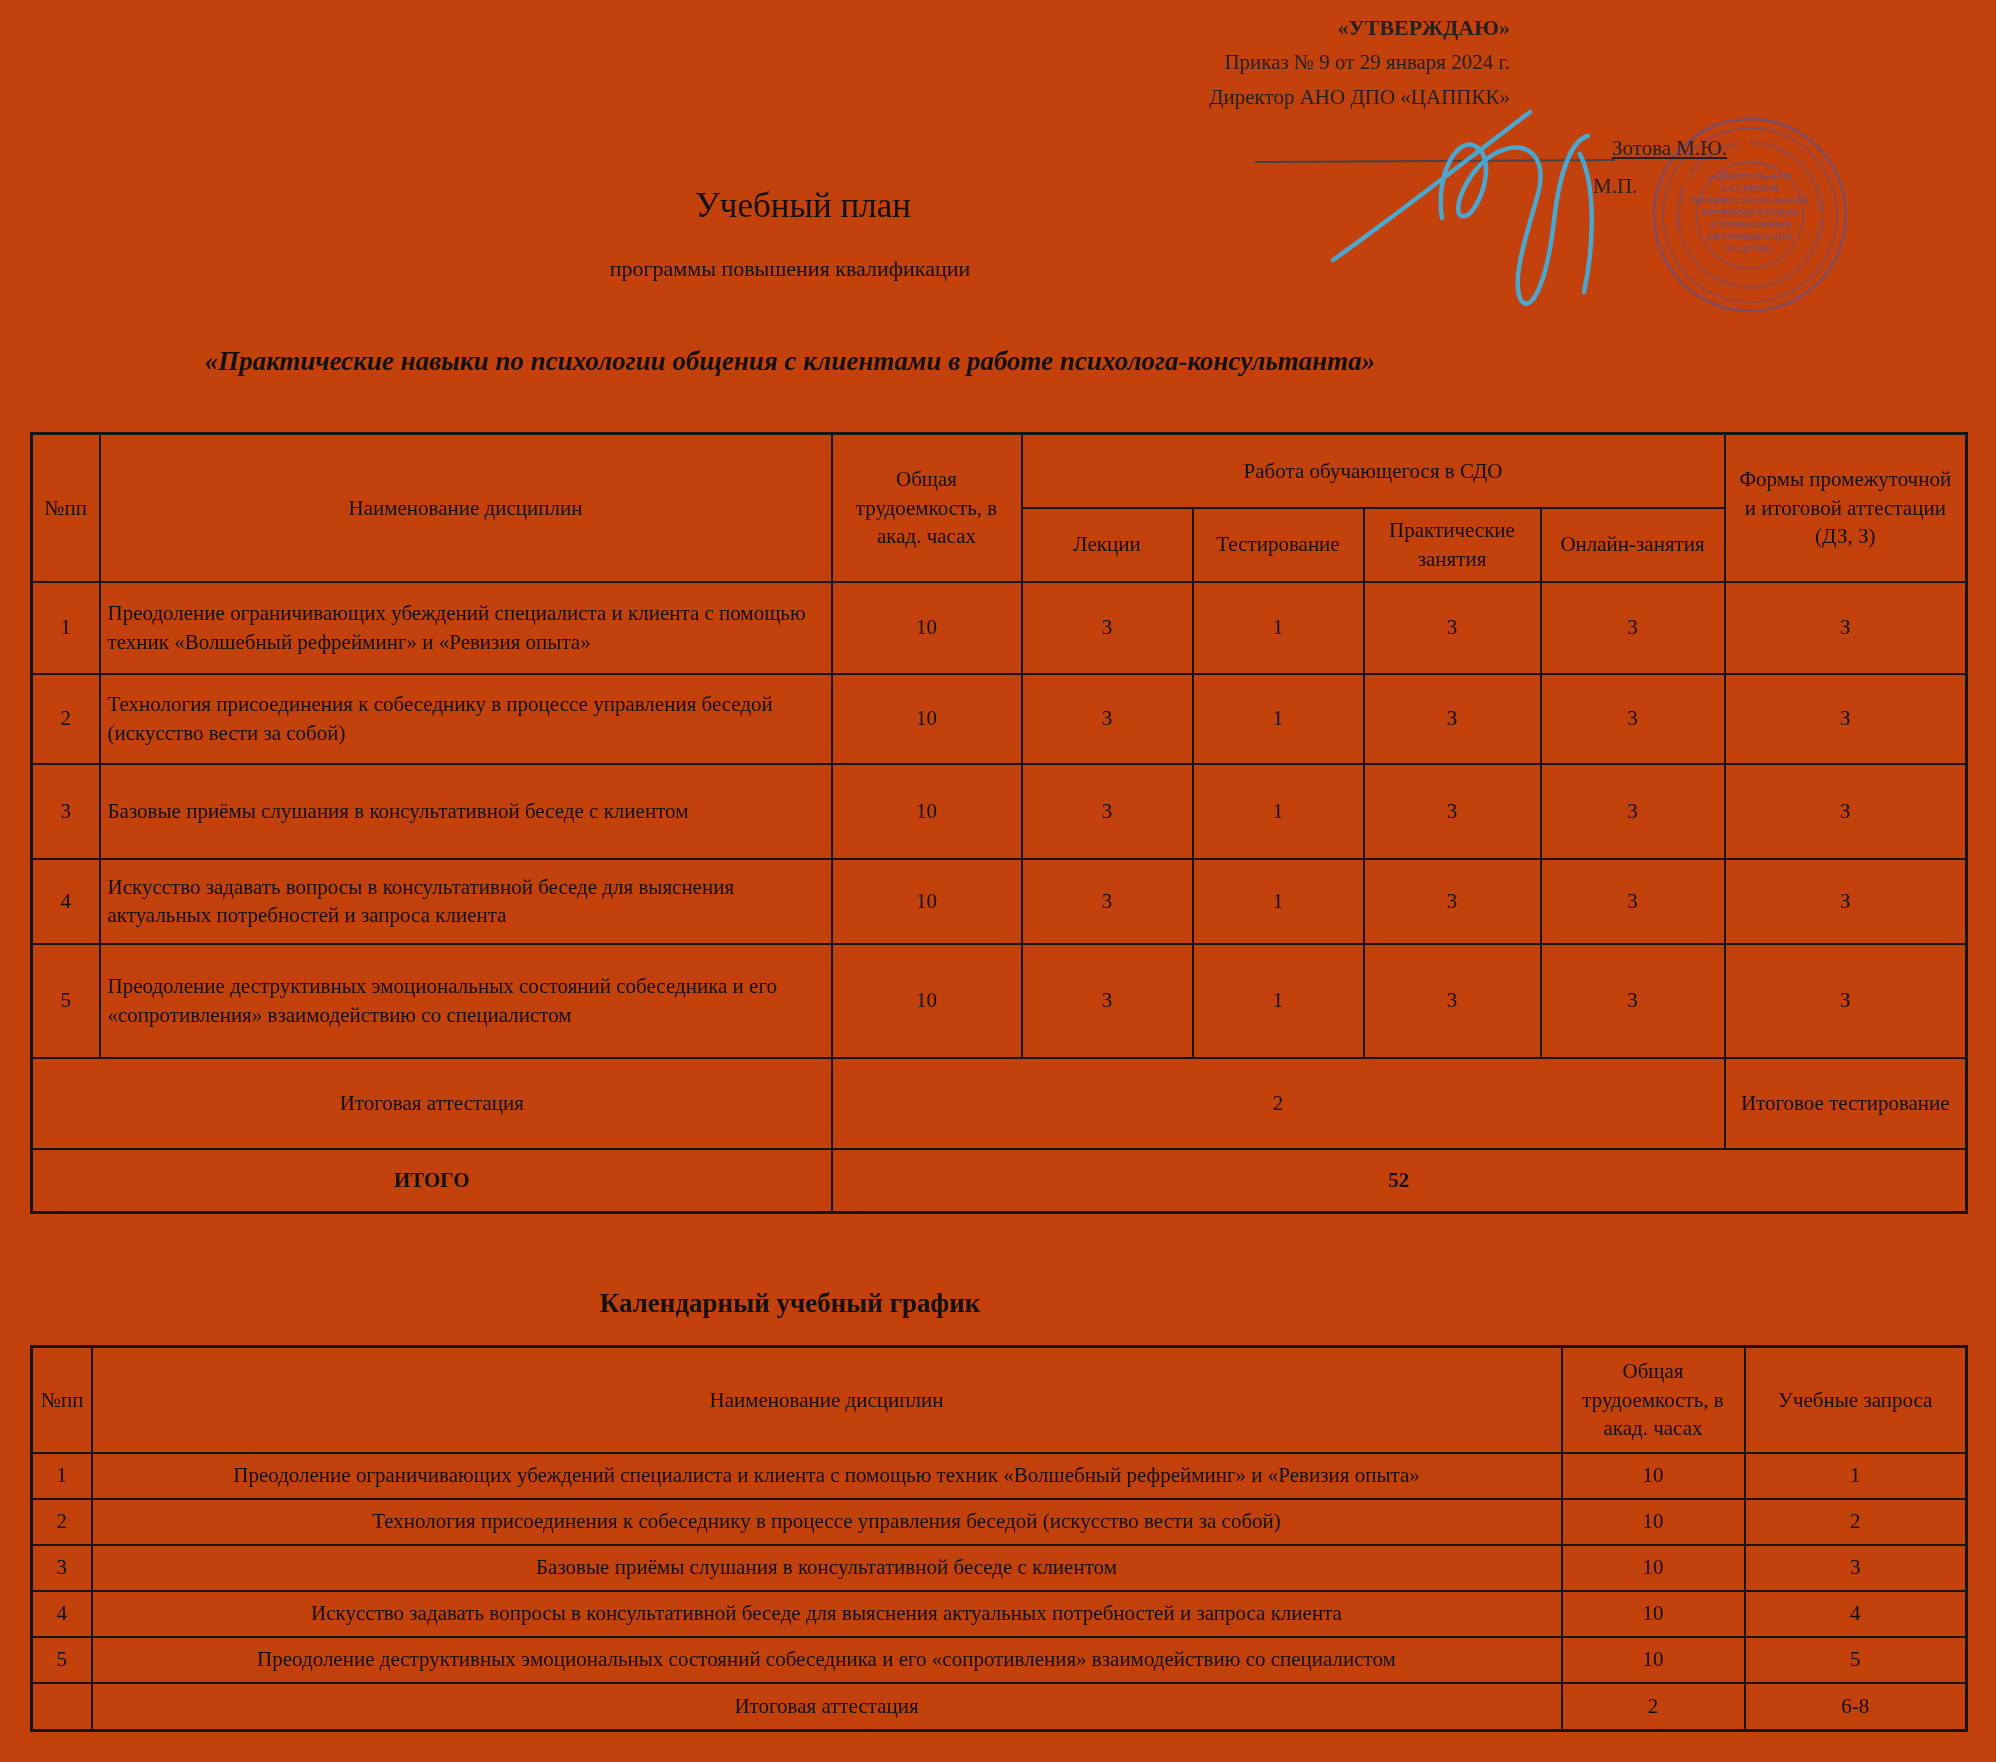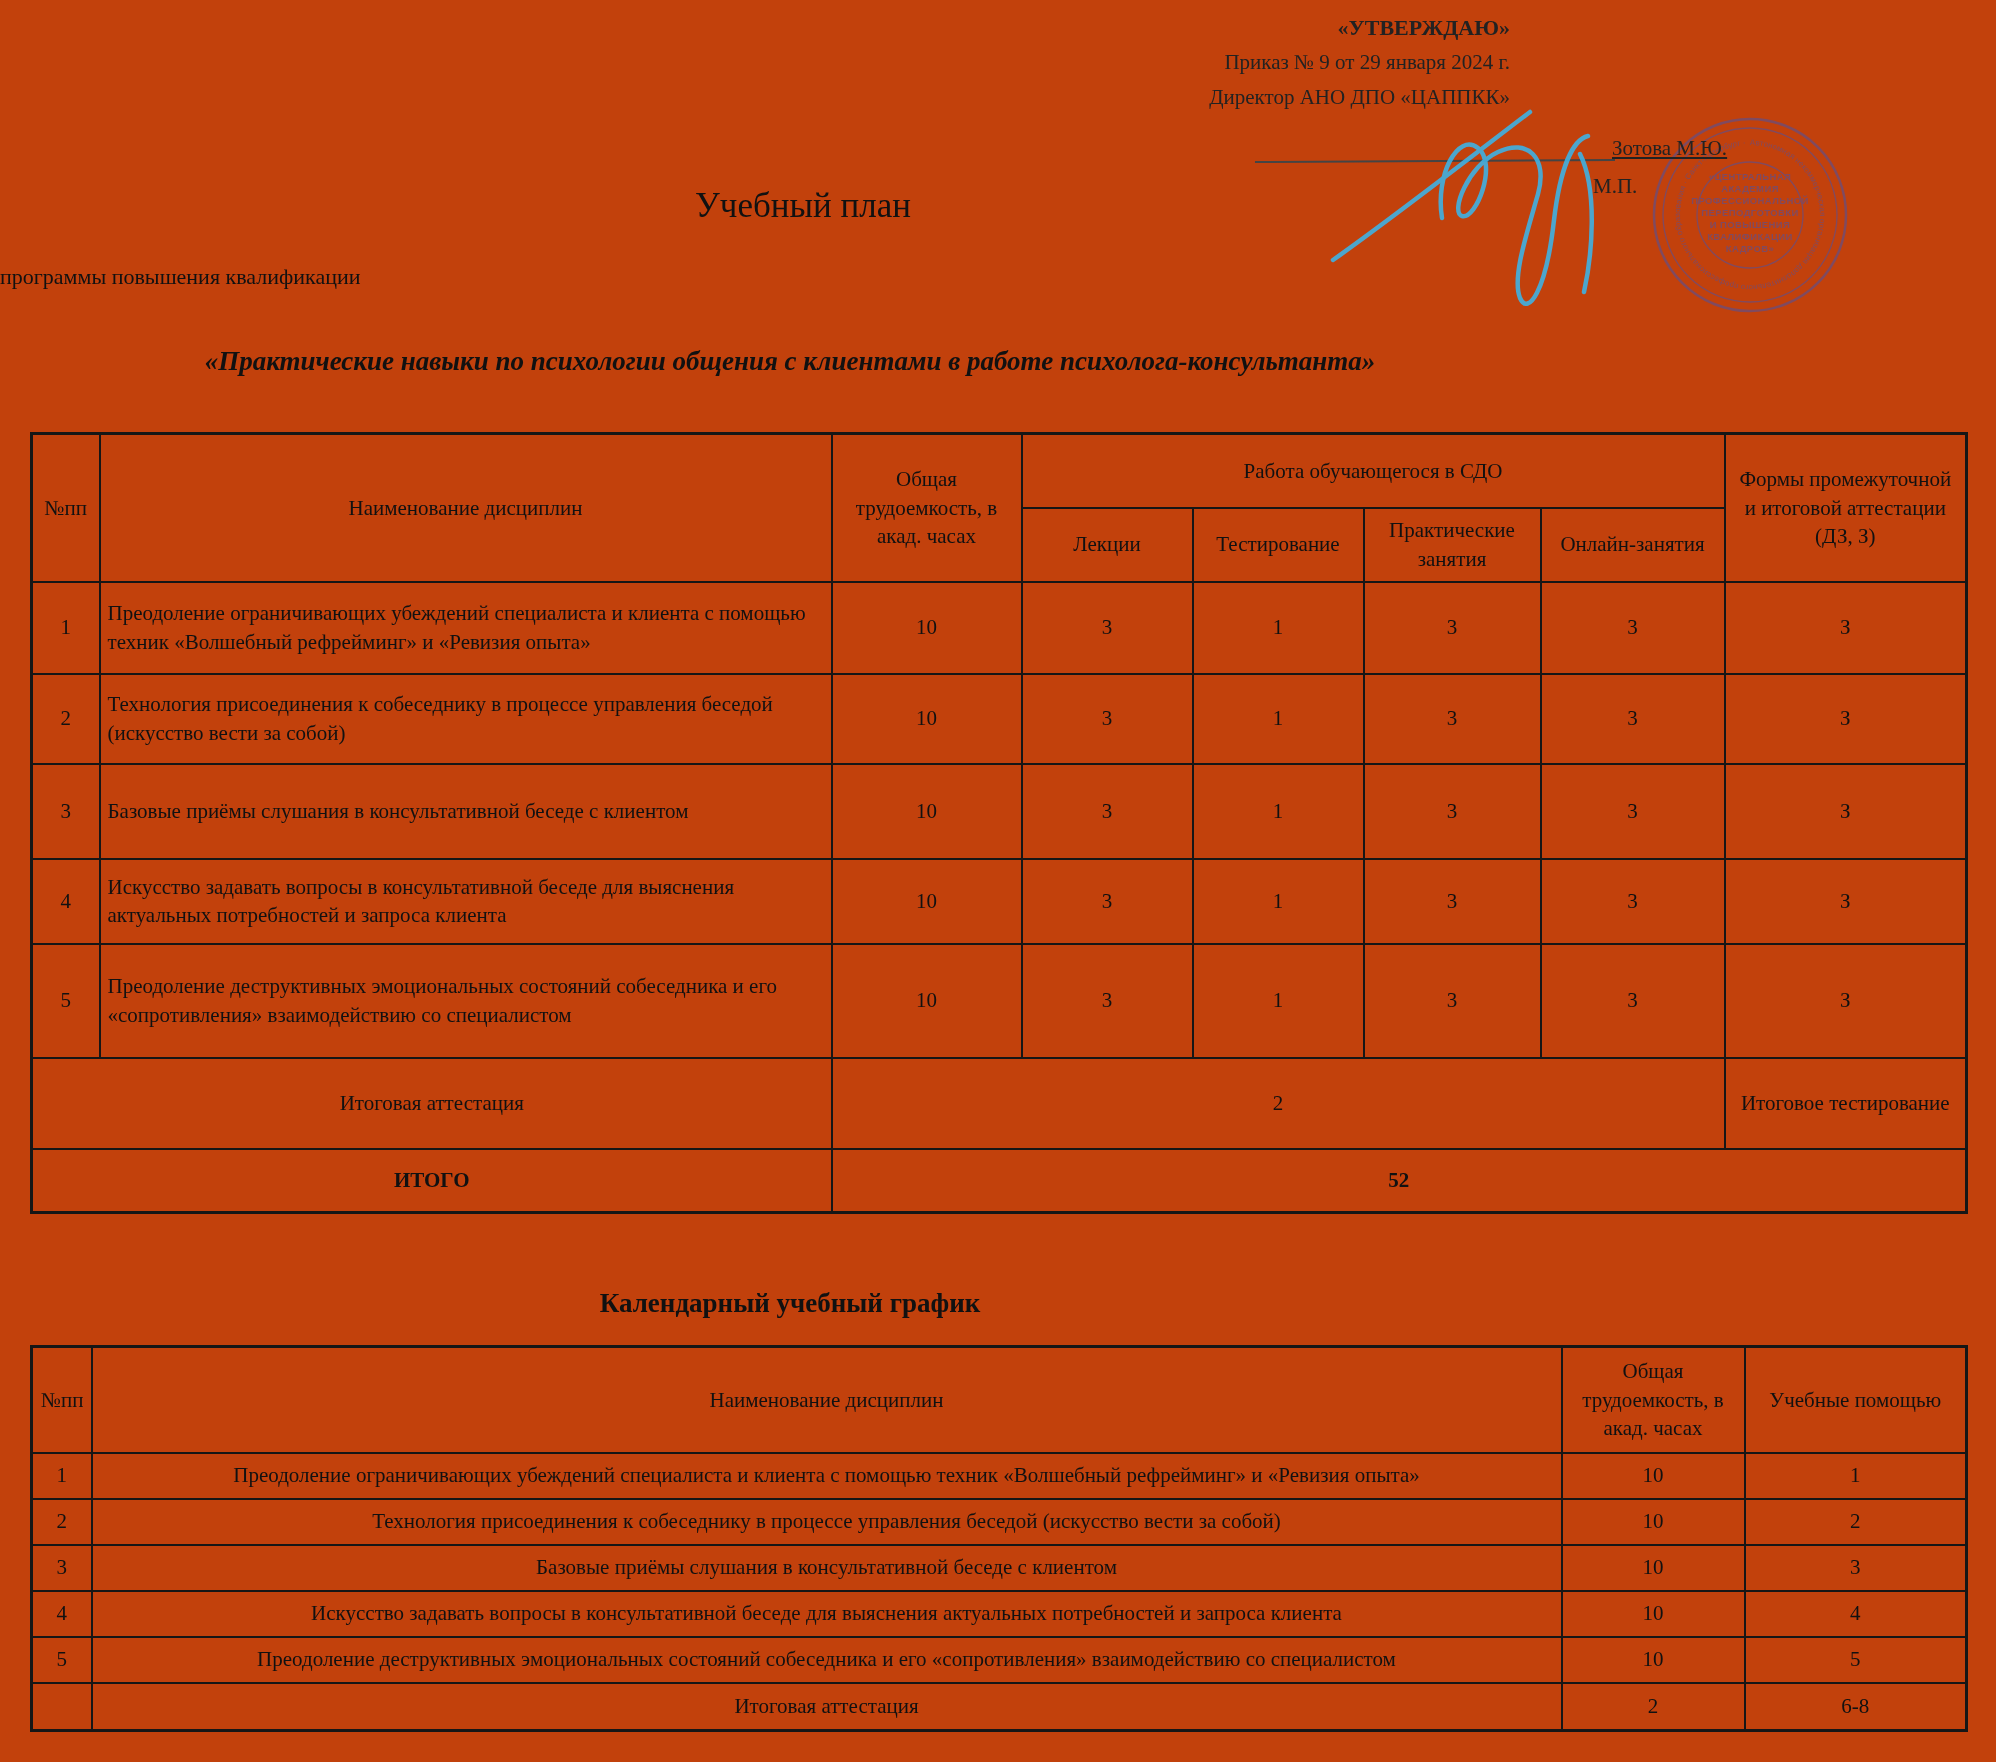--- a/index.html
+++ b/index.html
@@ -20,21 +20,21 @@
   .approval .a-bold{font-weight:bold;font-size:22px;}
   .sig-area{position:absolute;left:1230px;top:70px;width:740px;height:290px;}
   .stamp-group{opacity:.52;filter:blur(.4px);}
   .stamp-group text{fill:#4353ae;font-family:"Liberation Sans","DejaVu Sans",sans-serif;}
   .stamp-ring-text{font-size:8px;letter-spacing:1.2px;}
   .stamp-inner-text{font-size:9.5px;font-weight:bold;text-anchor:middle;letter-spacing:.4px;}
   .signer{position:absolute;left:1612px;top:136px;font-size:21px;color:#222;text-decoration:underline;}
   .mp{position:absolute;left:1593px;top:174px;font-size:21px;color:#222;}
   
   .doc-title{position:absolute;left:0;top:186px;width:1580px;text-align:center;font-size:35px;padding-left:13px;}
-  .doc-subtitle{position:absolute;left:0;top:264px;width:1580px;text-align:left;font-size:22px;}
+  .doc-subtitle{position:absolute;left:0;top:256px;width:1580px;text-align:center;font-size:22px;}
   .program-title{position:absolute;left:0;top:346px;width:1580px;text-align:center;font-size:27px;font-weight:bold;font-style:italic;}
   .cal-title{position:absolute;left:0;top:1288px;width:1580px;text-align:center;font-size:27px;font-weight:bold;}
   
   table.doc-table{
     position:absolute;left:30px;width:1935px;
     border-collapse:collapse;table-layout:fixed;
     font-size:21px;line-height:1.35;
   }
   table.t1{top:432px;}
   table.t2{top:1345px;}
@@ -200,21 +200,21 @@
       <col style="width:60px">
         <col style="width:1470px">
         <col style="width:183px">
         <col style="width:222px">
     </colgroup>
     <thead>
       <tr class="hdr">
         <th>№пп</th>
         <th>Наименование дисциплин</th>
         <th>Общая трудоемкость, в акад. часах</th>
-        <th>Учебные помощью</th>
+        <th>Учебные запроса</th>
       </tr>
     </thead>
     <tbody>
       <tr class="rw">
         <td>1</td>
         <td>Преодоление ограничивающих убеждений специалиста и клиента с помощью техник «Волшебный рефрейминг» и «Ревизия опыта»</td>
         <td>10</td>
         <td>1</td>
       </tr>
       <tr class="rw">

